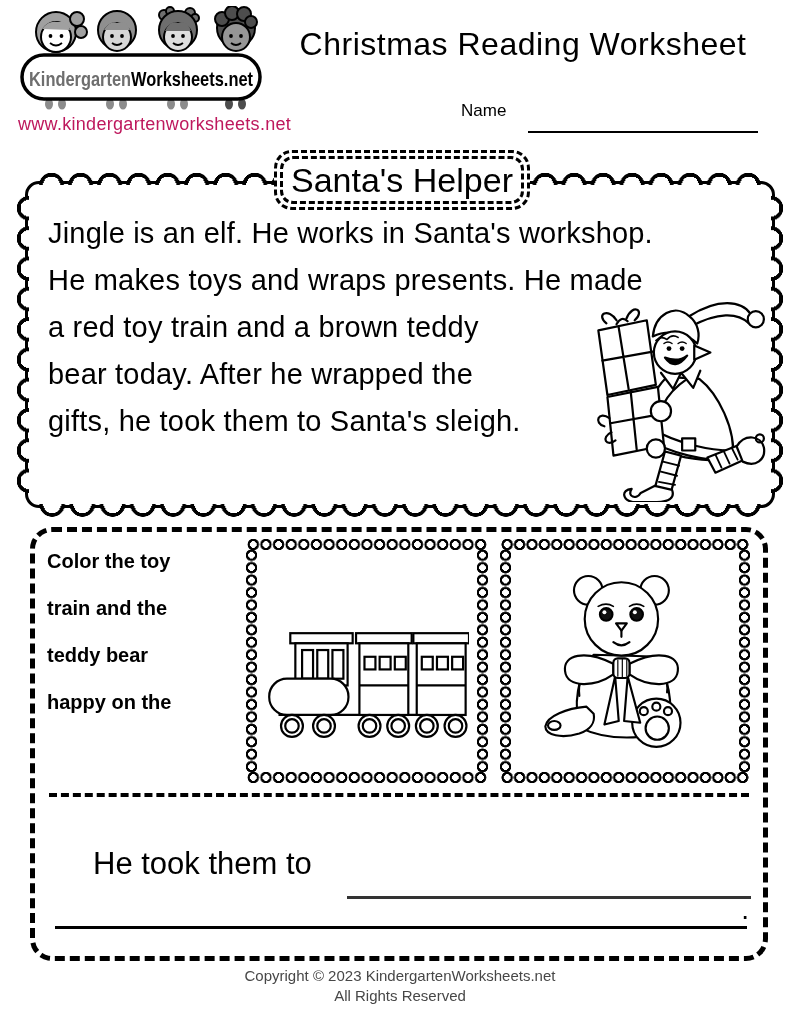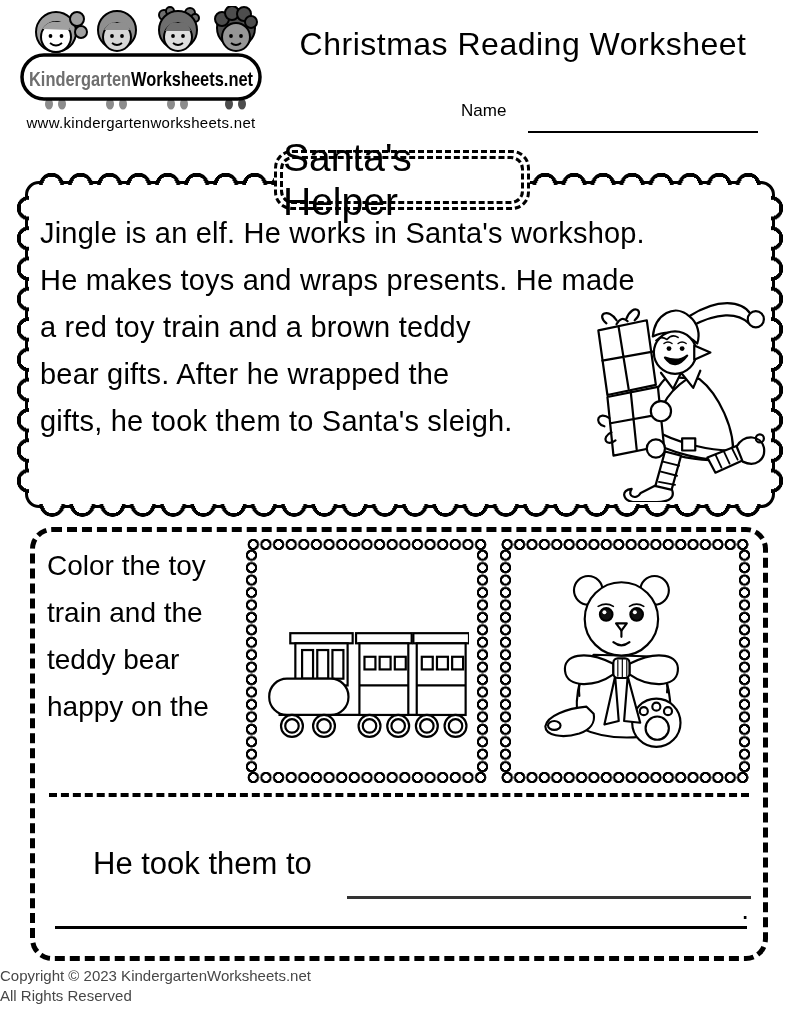--- a/index.html
+++ b/index.html
@@ -2,21 +2,21 @@
 <html><head>
 <meta charset="utf-8">
 <style>
   html,body{margin:0;padding:0;background:#fff;}
   #page{position:relative;width:800px;height:1035px;background:#fff;overflow:hidden;
         font-family:"Liberation Sans",sans-serif;color:#000;}
   .abs{position:absolute;}
 
   
   #logo{left:18px;top:6px;width:246px;height:128px;}
-  #logo-url{left:0;top:108px;width:246px;text-align:center;font-size:15px;color:#000000;letter-spacing:.3px;}
+  #logo-url{left:0;top:108px;width:246px;text-align:center;font-size:18px;color:#be185d;letter-spacing:.3px;}
   #title{left:262px;top:26px;width:522px;text-align:center;font-size:32px;letter-spacing:.5px;}
   #name-label{left:461px;top:101px;font-size:17px;}
   #name-line{left:528px;top:102px;width:230px;height:29px;border-bottom:2px solid #000;}
 
   
   #passage-box{left:25px;top:181px;width:750px;height:327px;box-sizing:border-box;
                border:3px solid #000;border-radius:14px;background:#fff;}
   .sct,.scb,.scl,.scr{position:absolute;}
   .sct{left:9px;right:9px;top:-15px;height:16px;
        background-image:radial-gradient(circle at 50% 100%, #fff 0px,#fff 8.5px,#000 8.5px,#000 12px,transparent 12.5px);
@@ -27,29 +27,29 @@
   .scl{top:9px;bottom:9px;left:-15px;width:16px;
        background-image:radial-gradient(circle at 100% 50%, #fff 0px,#fff 8.5px,#000 8.5px,#000 12px,transparent 12.5px);
        background-size:16px 29px;background-repeat:no-repeat round;}
   .scr{top:9px;bottom:9px;right:-15px;width:16px;
        background-image:radial-gradient(circle at 0% 50%, #fff 0px,#fff 8.5px,#000 8.5px,#000 12px,transparent 12.5px);
        background-size:16px 29px;background-repeat:no-repeat round;}
 
   #badge{left:246px;top:-34px;width:256px;height:60px;background:#fff;
          border:3px dashed #000;border-radius:18px;box-sizing:border-box;}
   #badge-inner{position:absolute;inset:3px;border:3px dashed #000;border-radius:13px;
-         display:flex;align-items:center;justify-content:center;font-size:39px;}
-
-  .p-line{position:absolute;left:12px;font-size:29px;white-space:nowrap;letter-spacing:.2px;}
+         display:flex;align-items:center;justify-content:center;font-size:34px;}
+
+  .p-line{position:absolute;left:20px;font-size:29px;white-space:nowrap;letter-spacing:.2px;}
   #elf{right:2px;top:106px;}
 
   
   #activity-box{left:30px;top:527px;width:738px;height:434px;box-sizing:border-box;
                 border:5px dashed #000;border-radius:22px;background:#fff;}
-  .i-line{position:absolute;left:12px;font-size:28px;white-space:nowrap;}
+  .i-line{position:absolute;left:12px;font-size:20px;white-space:nowrap;font-weight:bold;}
   .frame{position:absolute;background:#fff;}
   #frame-train{left:210px;top:6px;width:244px;height:246px;}
   #frame-teddy{left:464px;top:6px;width:252px;height:246px;}
   .cht,.chb,.chl,.chr{position:absolute;}
   .cht{left:2px;right:2px;top:0;height:13px;
        background-image:radial-gradient(circle at 50% 50%, #fff 0px,#fff 3.2px,#000 3.2px,#000 5.5px,transparent 6px);
        background-size:12.5px 13px;background-repeat:round no-repeat;}
   .chb{left:2px;right:2px;bottom:0;height:13px;
        background-image:radial-gradient(circle at 50% 50%, #fff 0px,#fff 3.2px,#000 3.2px,#000 5.5px,transparent 6px);
        background-size:12.5px 13px;background-repeat:round no-repeat;}
@@ -62,21 +62,21 @@
   .frame-art{position:absolute;left:50%;top:50%;transform:translate(-50%,-50%);}
 
   #separator{left:14px;right:14px;top:261px;height:0;border-top:4px dashed #000;}
   #question-prompt{left:5px;top:273px;width:720px;font-size:28px;letter-spacing:-.3px;white-space:nowrap;}
   #answer-stem{left:26px;top:314px;font-size:31px;margin-left:32px;}
   #answer-line1{left:312px;top:330px;width:404px;height:34px;border-bottom:3px solid #333;}
   #answer-line2{left:20px;top:360px;width:692px;height:34px;border-bottom:3px solid #000;}
   #sentence-period{position:absolute;right:-2px;bottom:0;font-size:28px;}
 
   
-  #footer{left:0;top:966px;width:800px;color:#474747;font-size:15px;line-height:20px;}
+  #footer{left:0;top:966px;width:800px;text-align:center;color:#474747;font-size:15px;line-height:20px;}
 
   svg{display:block;}
 </style>
 </head>
 <body>
 
 <div id="page">
 
   <div id="logo" class="abs">
     <svg width="246" height="106" viewBox="0 0 246 106">
@@ -156,21 +156,21 @@
     <div class="scl"></div>
     <div class="scr"></div>
 
     <div id="badge" class="abs">
       <div id="badge-inner">Santa's Helper</div>
     </div>
 
     <div class="p-line" style="top:33px">Jingle is an elf.  He works in Santa's workshop.</div>
     <div class="p-line" style="top:80px">He makes toys and wraps presents. He made</div>
     <div class="p-line" style="top:127px">a red toy train and a brown teddy</div>
-    <div class="p-line" style="top:174px">bear gifts. After he wrapped the</div>
+    <div class="p-line" style="top:174px">bear today. After he wrapped the</div>
     <div class="p-line" style="top:221px">gifts, he took them to Santa's sleigh.</div>
 
     <svg id="elf" class="abs" width="202" height="212" viewBox="0 0 200 210">
       <g stroke="#000" stroke-width="2.2" fill="#fff" stroke-linejoin="round" stroke-linecap="round">
 
         <path d="M120,26 C148,8 172,10 181,24" fill="none"></path>
         <path d="M122,36 C148,22 168,22 179,33" fill="none"></path>
         <circle cx="186" cy="29" r="8"></circle>
 
         <path d="M84,46 C86,24 106,13 120,26 C129,33 131,44 128,53 C114,40 96,40 84,46 Z"></path>

